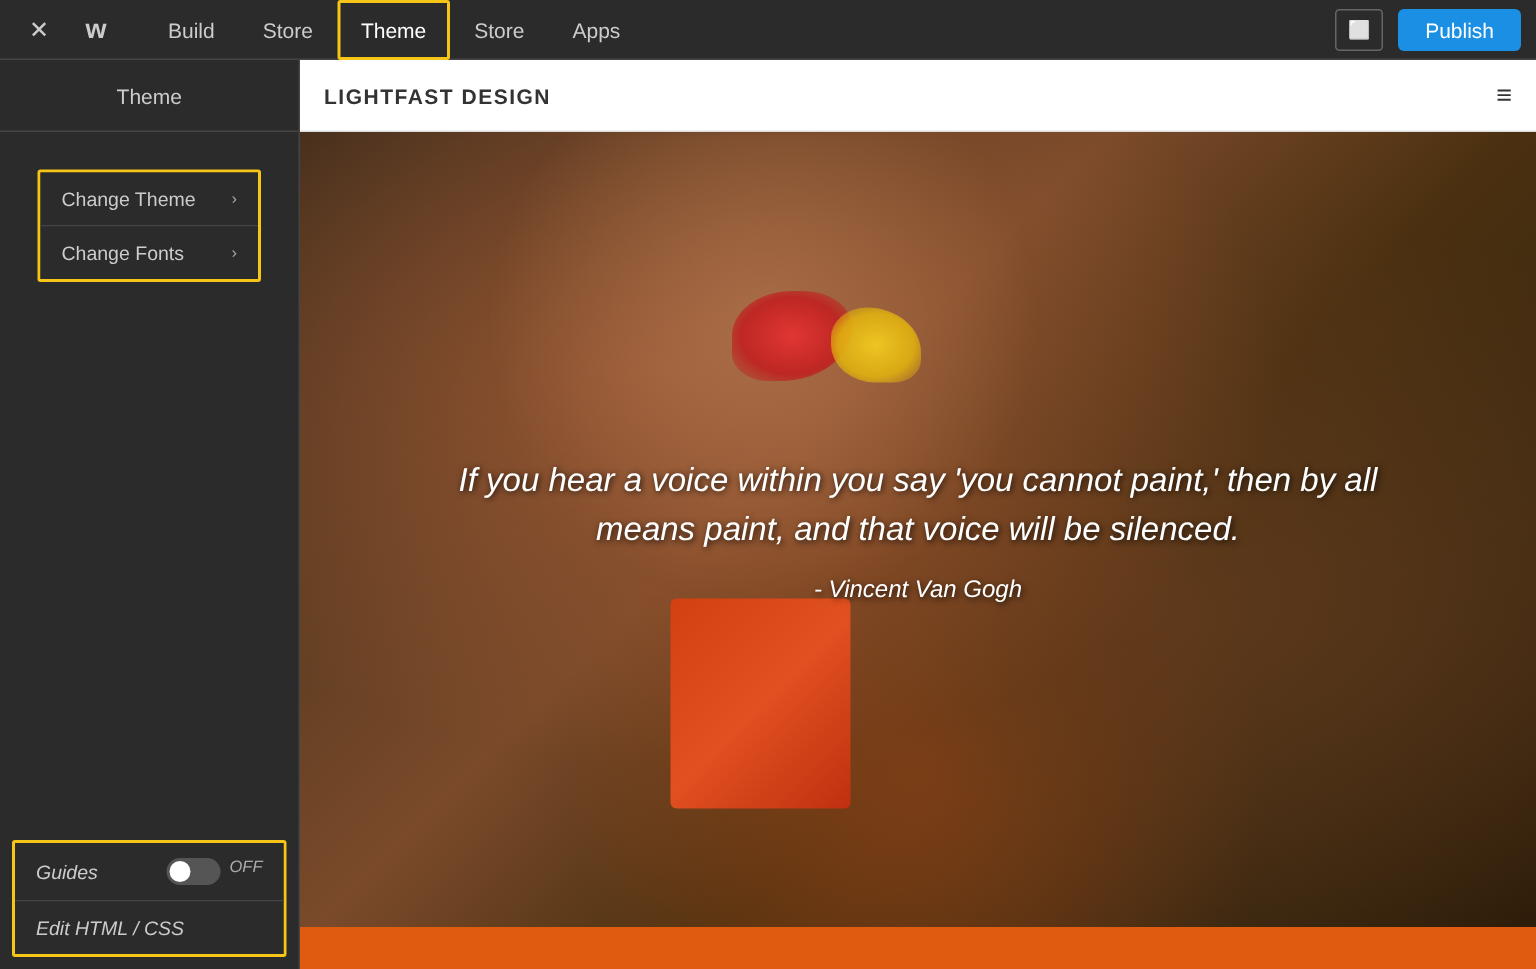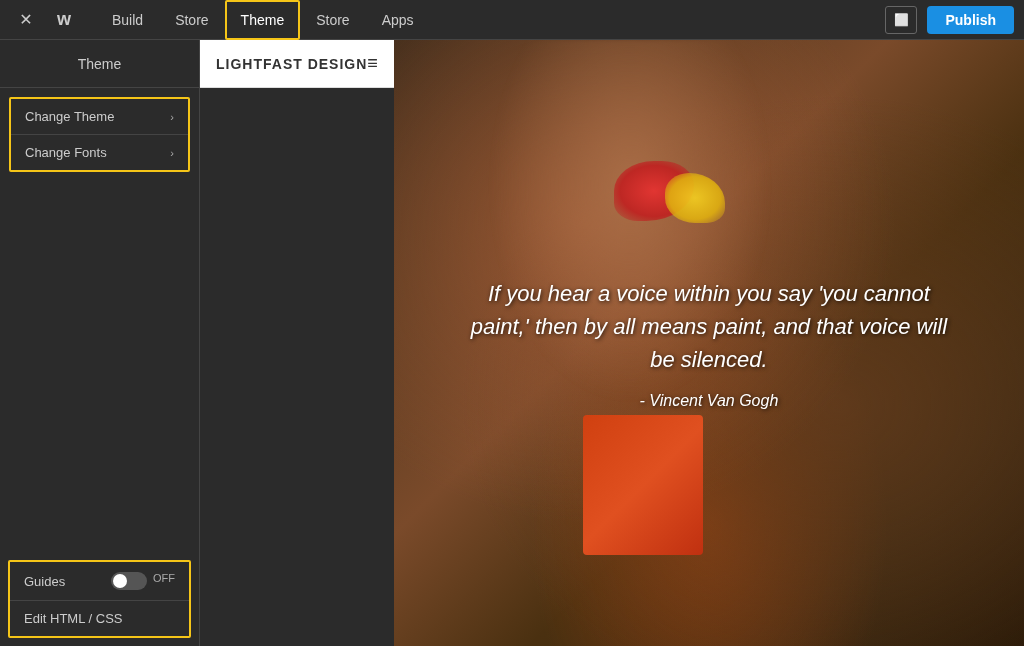--- a/index.html
+++ b/index.html
@@ -48,21 +48,21 @@
     .nav-spacer { flex: 1; }
     .nav-view-btn {
       width: 32px; height: 28px;
       border: 1px solid #666; border-radius: 3px;
       display: flex; align-items: center; justify-content: center;
       color: #ccc; cursor: pointer; margin-right: 10px; font-size: 12px;
     }
     .publish-btn {
       background: #1a8fe3; color: #fff;
       border: none; border-radius: 4px;
-      padding: 6px 18px; font-size: 14px; font-weight: bold;
+      padding: 6px 18px; font-size: 14px; font-weight: normal;
       cursor: pointer;
     }
 
     
     .main-layout {
       display: flex;
       height: calc(646px - 40px);
     }
 
     
@@ -75,40 +75,41 @@
       flex-shrink: 0;
     }
     .sidebar-header {
       height: 48px;
       display: flex; align-items: center; justify-content: center;
       color: #ccc; font-size: 14px;
       border-bottom: 1px solid #444;
     }
     .sidebar-menu {
       border: 2px solid #f5c518;
-      margin: 9px;
+      margin: 25px;
       border-radius: 2px;
     }
     .sidebar-menu-item {
       display: flex; align-items: center; justify-content: space-between;
       padding: 10px 14px;
       color: #ccc; font-size: 13px; cursor: pointer;
       background: #2b2b2b;
     }
     .sidebar-menu-item:first-child {
       border-bottom: 1px solid #444;
     }
     .sidebar-menu-item .chevron { font-size: 11px; color: #aaa; }
 
     .sidebar-spacer { flex: 1; }
 
     .sidebar-bottom {
       border: 2px solid #f5c518;
       margin: 8px;
       border-radius: 2px;
+      font-style: italic;
     }
     .sidebar-bottom-item {
       display: flex; align-items: center; justify-content: space-between;
       padding: 10px 14px;
       color: #ccc; font-size: 13px; cursor: pointer;
       background: #2b2b2b;
     }
     .sidebar-bottom-item:first-child {
       border-bottom: 1px solid #444;
     }
@@ -124,20 +125,21 @@
       width: 14px; height: 14px; border-radius: 50%; background: #fff;
       position: absolute; transition: left 0.2s;
     }
     .toggle-track.off .toggle-thumb { left: 2px; }
     .toggle-label { font-size: 11px; color: #aaa; }
 
     
     .content-area {
       flex: 1;
       display: flex;
+      flex-direction: column;
       overflow: hidden;
     }
 
     
     .content-header {
       height: 48px;
       background: #fff;
       display: flex; align-items: center; justify-content: space-between;
       padding: 0 16px;
       border-bottom: 1px solid #ddd;

